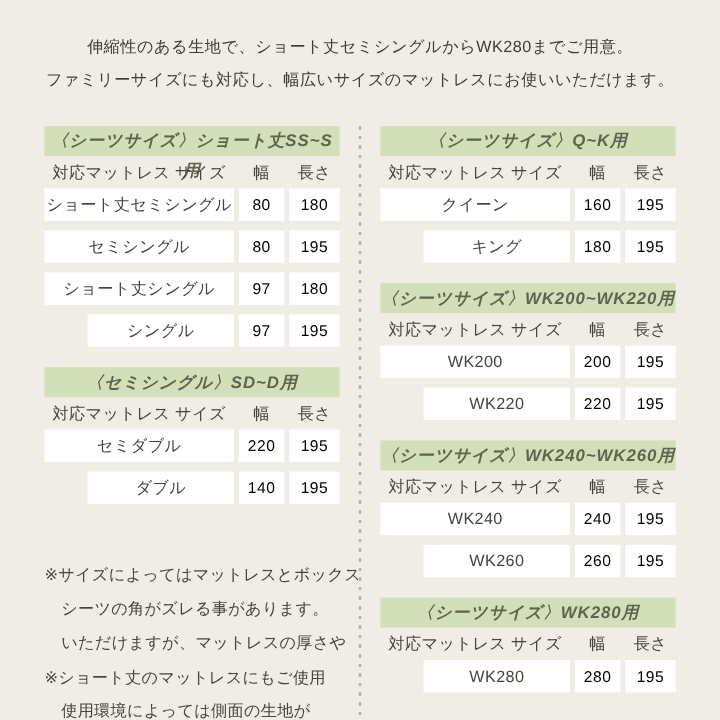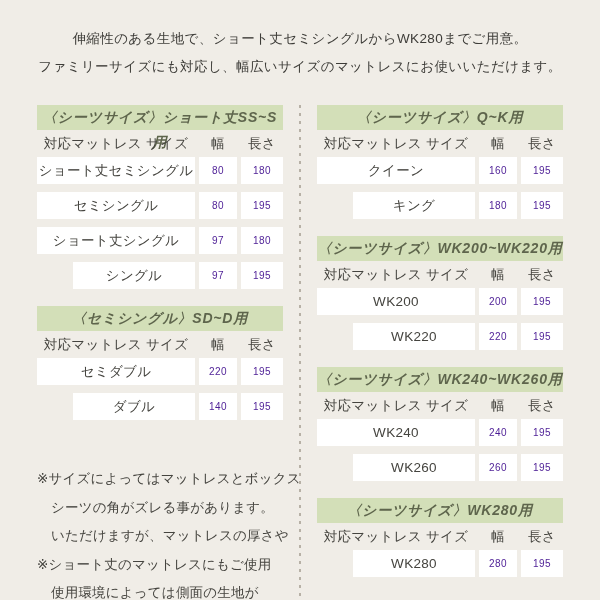--- a/index.html
+++ b/index.html
@@ -40,21 +40,21 @@
     font-size:14px;letter-spacing:0.8px;font-weight:bold;font-style:italic;
   }
   .t-head{display:flex;gap:4px;height:27px;align-items:center;font-size:13.5px;letter-spacing:0.3px;}
   .t-row{display:flex;gap:4px;height:27px;margin-bottom:8px;}
   .t-row:last-child{margin-bottom:0;margin-left:36px;}
   .cell{display:flex;align-items:center;justify-content:center;}
   .c-name{flex:1 1 auto;text-align:center;}
   .c-w{width:38px;flex:0 0 38px;}
   .c-l{width:42px;flex:0 0 42px;}
   .t-row .cell{background:var(--cell-bg);font-size:13.5px;letter-spacing:0.3px;}
-  .t-row .c-w,.t-row .c-l{font-size:10px;letter-spacing:0.4px;color:#4c1d95;text-align:center;}
+  .t-row .c-w,.t-row .c-l{font-size:13px;letter-spacing:0.4px;color:#000000;text-align:center;}
   .t-head .cell{background:transparent;}
   .notes{margin-top:28px;font-size:13.5px;line-height:28.5px;letter-spacing:0.2px;}
   .note{margin:0;}
   .note-line{white-space:nowrap;}
   .note-line.cont{padding-left:14px;}
 </style>
 </head>
 <body>
 
 <div class="page">

